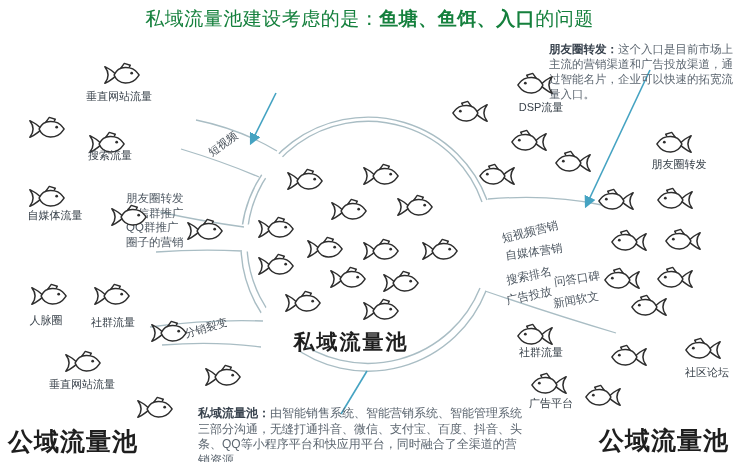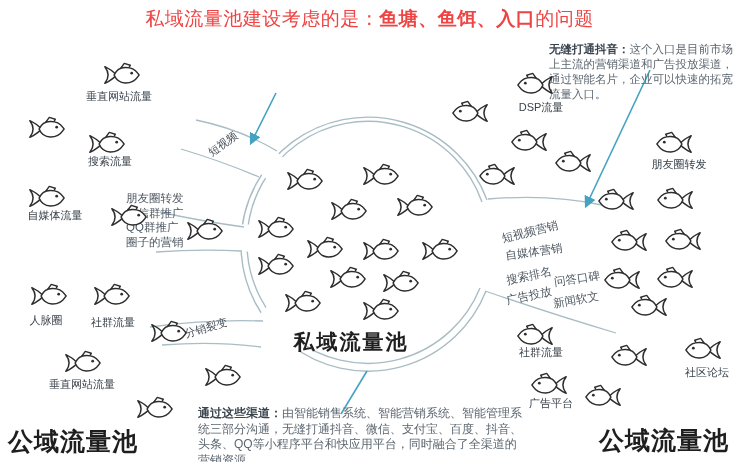--- a/index.html
+++ b/index.html
@@ -4,21 +4,21 @@
 <style>
   html,body { margin:0; padding:0; background:#fff; }
   #stage {
     position:relative; width:739px; height:462px; background:#ffffff;
     font-family:"Liberation Sans","DejaVu Sans",sans-serif; overflow:hidden;
     color:#222;
   }
   #canvas { position:absolute; left:0; top:0; width:739px; height:462px; }
   .title {
     position:absolute; top:6px; left:0; width:739px; text-align:center;
-    font-size:19px; color:#ef4444; letter-spacing:.5px; white-space:nowrap;
+    font-size:19px; color:#15803d; letter-spacing:.5px; white-space:nowrap;
   }
   .title b { font-weight:700; }
   .note { position:absolute; font-size:12px; line-height:16.5px; color:#5c6670; }
   .note .lead { font-weight:700; color:#39434e; }
   .note-employee  { left:186px; top:55px;  width:278px; }
   .note-big       { left:549px; top:42px;  width:187px; font-size:11.5px; line-height:15px; }
   .note-pool      { left:198px; top:406px; width:326px; line-height:15.5px; }
   .leftchan { position:absolute; left:126px; top:191px; width:84px;
     font-size:11.5px; line-height:14.5px; color:#4d5761; }
   .tlabel { position:absolute; transform:translate(-50%,-50%);
@@ -84,25 +84,25 @@
       <path d="M 341 414 L 367 371"></path>
     </g>
   </svg>
 
   <div class="title">
     <span>私域流量池建设考虑的是：</span><b>鱼塘、鱼饵、入口</b><span>的问题</span>
   </div>
 
 
   <div class="note note-big">
-    <span class="lead">无缝打通抖音：</span><span>这个入口是目前市场上主流的营销渠道和广告投放渠道，通过智能名片，企业可以快速的拓宽流量入口。</span>
+    <span class="lead">朋友圈转发：</span><span>这个入口是目前市场上主流的营销渠道和广告投放渠道，通过智能名片，企业可以快速的拓宽流量入口。</span>
   </div>
 
   <div class="note note-pool">
-    <span class="lead">通过这些渠道：</span><span>由智能销售系统、智能营销系统、智能管理系统三部分沟通，无缝打通抖音、微信、支付宝、百度、抖音、头条、QQ等小程序平台和快应用平台，同时融合了全渠道的营销资源。</span>
+    <span class="lead">私域流量池：</span><span>由智能销售系统、智能营销系统、智能管理系统三部分沟通，无缝打通抖音、微信、支付宝、百度、抖音、头条、QQ等小程序平台和快应用平台，同时融合了全渠道的营销资源。</span>
   </div>
 
   <div class="leftchan">
     <div>朋友圈转发</div>
     <div>微信群推广</div>
     <div>QQ群推广</div>
     <div>圈子的营销</div>
   </div>
 
   <div class="chanlabel" style="left:223px;top:144px;transform:translate(-50%,-50%) rotate(-36deg);">短视频</div>
@@ -242,21 +242,21 @@
     <svg viewBox="0 0 40 28" class="fish flip" style="left: 611px; top: 344px;">
       <use href="#fishsym"></use>
     </svg>
     <svg viewBox="0 0 40 28" class="fish flip" style="left: 531px; top: 372px;">
       <use href="#fishsym"></use>
     </svg>
     <svg viewBox="0 0 40 28" class="fish flip" style="left: 585px; top: 384px;">
       <use href="#fishsym"></use>
     </svg>
     <div class="tlabel" style="left: 119px; top: 96px;">垂直网站流量</div>
-    <div class="tlabel" style="left: 110px; top: 161px;">搜索流量</div>
+    <div class="tlabel" style="left: 110px; top: 155px;">搜索流量</div>
     <div class="tlabel" style="left: 55px; top: 215px;">自媒体流量</div>
     <div class="tlabel" style="left: 46px; top: 320px;">人脉圈</div>
     <div class="tlabel" style="left: 113px; top: 322px;">社群流量</div>
     <div class="tlabel" style="left: 82px; top: 384px;">垂直网站流量</div>
     <div class="tlabel" style="left: 541px; top: 107px;">DSP流量</div>
     <div class="tlabel" style="left: 679px; top: 164px;">朋友圈转发</div>
     <div class="tlabel" style="left: 541px; top: 352px;">社群流量</div>
     <div class="tlabel" style="left: 707px; top: 372px;">社区论坛</div>
     <div class="tlabel" style="left: 551px; top: 403px; text-align: center;">广告平台</div>
   </div>

